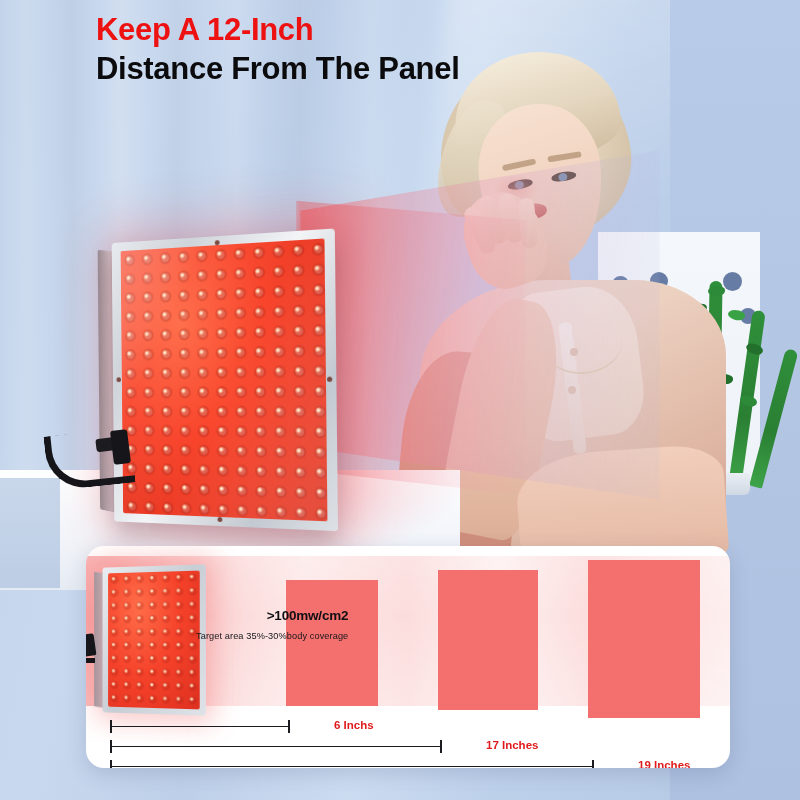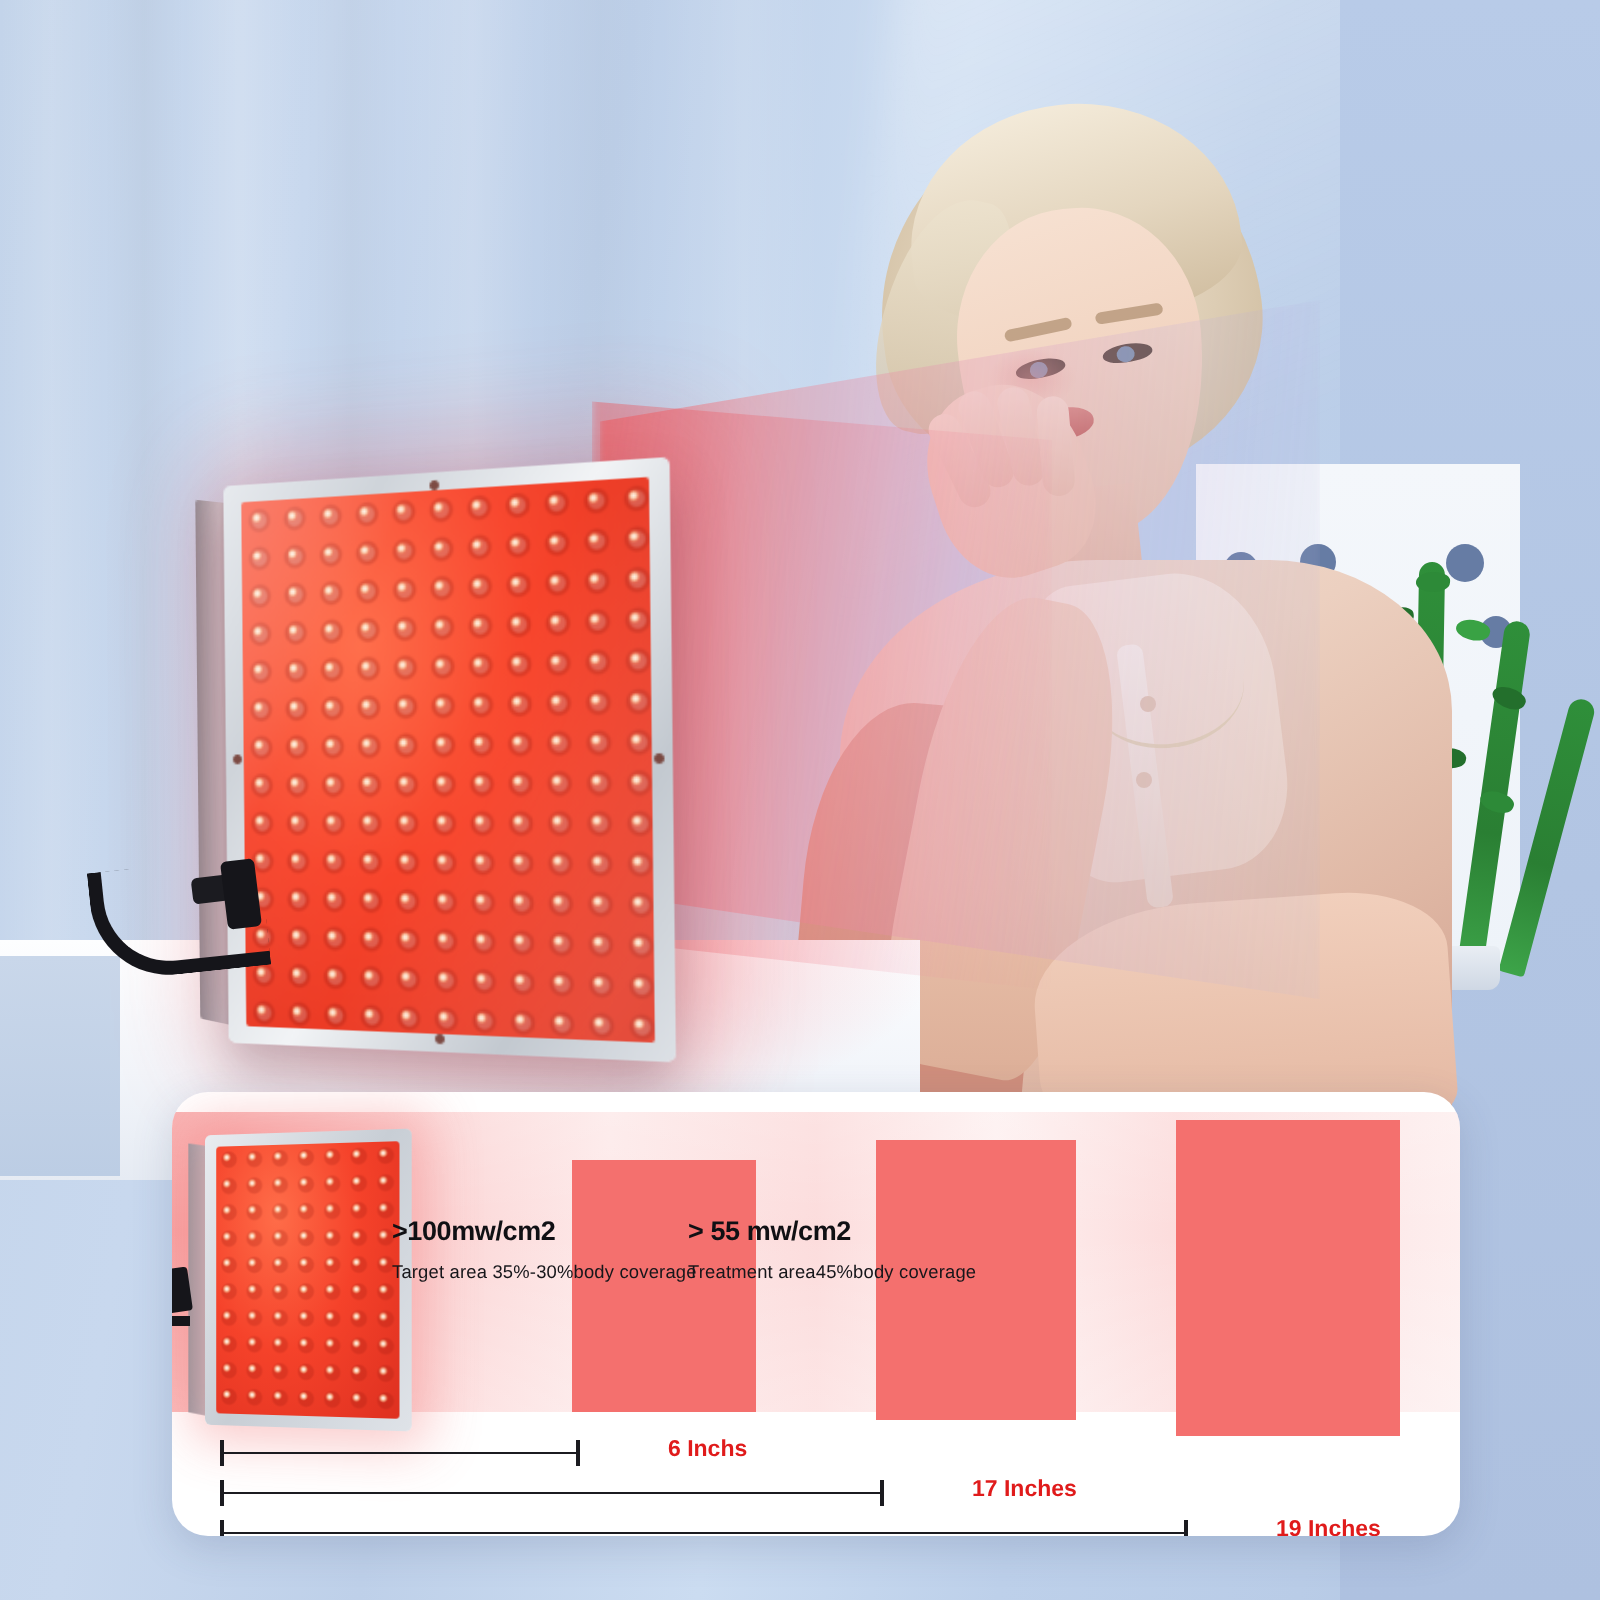--- a/index.html
+++ b/index.html
@@ -239,20 +239,21 @@
     font-size:31px;font-weight:700;color:#0b0b0d;letter-spacing:-.3px;line-height:1.18;
     margin-top:2px;
   }
 
   
   .card{
     position:absolute;left:86px;top:546px;width:644px;height:222px;
     background:#ffffff;border-radius:18px;
     box-shadow:0 6px 20px rgba(60,70,110,.18);
     overflow:hidden;
+    text-align:right;
   }
   .card-beam{
     position:absolute;left:0;top:10px;width:644px;height:150px;
     background:linear-gradient(90deg,
       rgba(243,108,108,.62) 0%,
       rgba(247,160,160,.50) 16%,
       rgba(250,200,200,.40) 34%,
       rgba(248,176,176,.44) 50%,
       rgba(251,214,214,.36) 64%,
       rgba(248,172,172,.42) 78%,
@@ -415,20 +416,24 @@
       <div class="screw" style="left:112px;top:4px;"></div>
       <div class="screw" style="left:112px;bottom:4px;"></div>
       <div class="screw" style="left:4px;top:140px;"></div>
       <div class="screw" style="right:4px;top:142px;"></div>
     </div>
   </div>
   <div class="cord"></div>
   <div class="plug2"></div>
   <div class="plug"></div>
 
+  <div class="headline">
+    <div class="hl1">Keep A 12-Inch</div>
+    <div class="hl2">Distance From The Panel</div>
+  </div>
 
   <div class="card">
     <div class="card-beam"></div>
     <div class="card-beam-soft"></div>
 
     <div class="swatch sw1"></div>
     <div class="swatch sw2"></div>
     <div class="swatch sw3"></div>
 
     <div class="mini-wrap">
@@ -440,24 +445,20 @@
       </div>
     </div>
     <div class="mini-cord"></div>
     <div class="mini-plug"></div>
 
     <div class="col c1">
       <div class="col-title">&gt;100mw/cm2</div>
       <div class="col-line">Target area 35%-30%body coverage</div>
     </div>
 
-    <div class="col c2">
-      <div class="col-title">&gt; 55 mw/cm2</div>
-      <div class="col-line">Treatment area45%body coverage</div>
-    </div>
 
 
     <div class="measures">
       <div class="mrow r1">
         <div class="tick start"></div>
         <div class="mline" id="ml0" style="width: 178px;"></div>
         <div class="tick" id="mt0" style="left: 202px;"></div>
         <div class="mlabel" id="mb0" style="left: 208px;">6 Inchs</div>
       </div>
       <div class="mrow r2">

